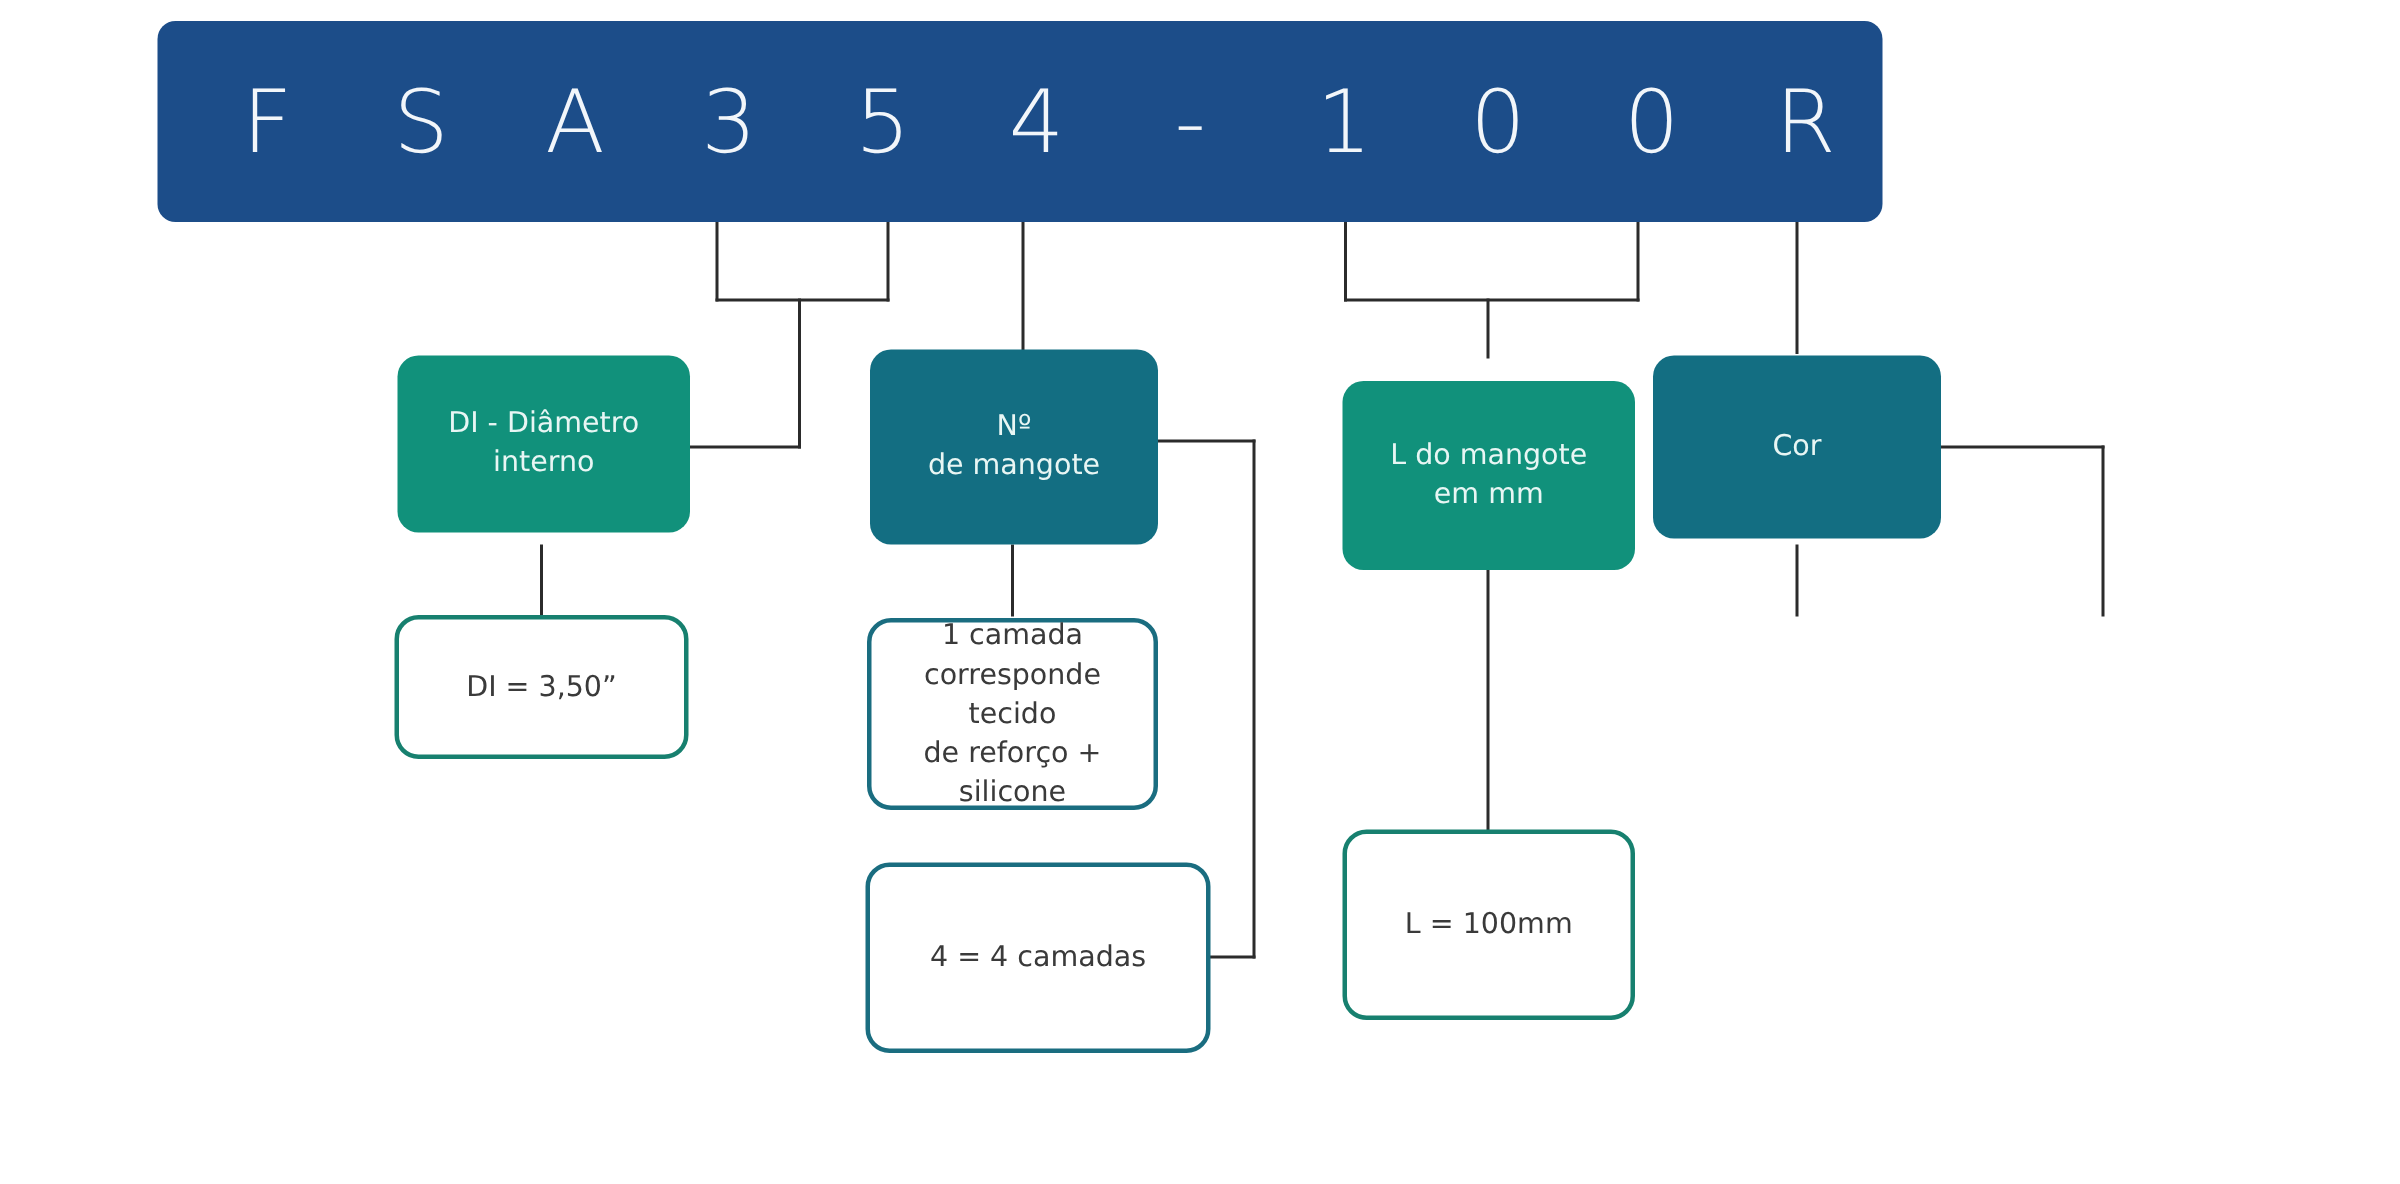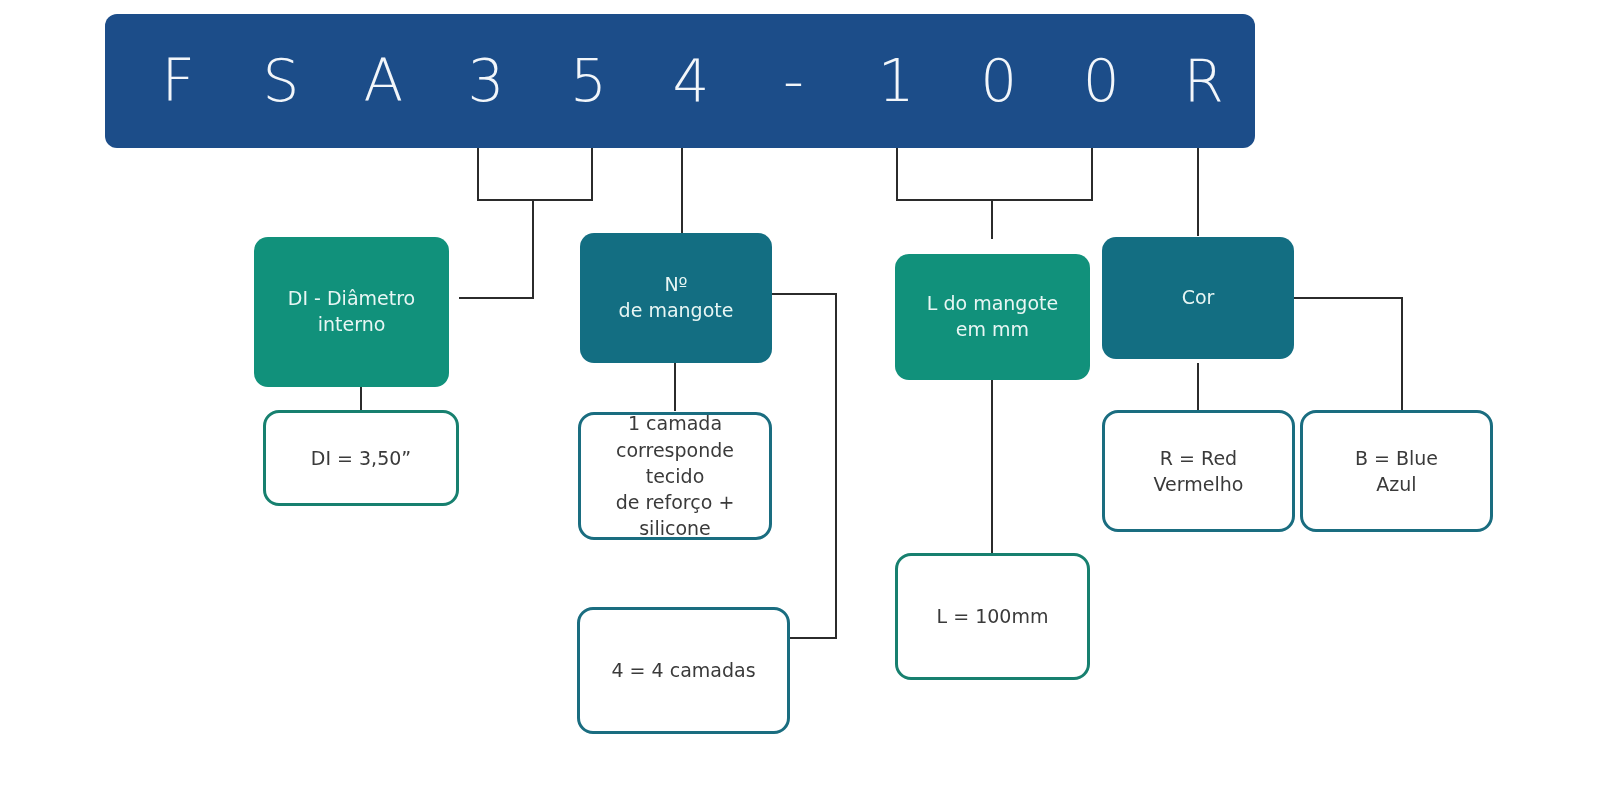--- a/index.html
+++ b/index.html
@@ -125,40 +125,36 @@
   <div class="ln v" style="left:991px; top:363px; height:212px;"></div>
   <div class="ln v" style="left:1197px; top:363px; height:48px;"></div>
 
   <div class="ln h" style="left:771px; top:293px; width:66px;"></div>
   <div class="ln v" style="left:835px; top:293px; height:346px;"></div>
   <div class="ln h" style="left:770px; top:637px; width:67px;"></div>
 
   <div class="ln h" style="left:1293px; top:297px; width:110px;"></div>
   <div class="ln v" style="left:1401px; top:297px; height:114px;"></div>
 
-  <div class="cat green" style="left:254px; top:237px; width:195px; height:150px;">DI - Diâmetro
+  <div class="cat green" style="left:265px; top:237px; width:195px; height:118px;">DI - Diâmetro
 interno</div>
 
   <div class="cat teal" style="left:580px; top:233px; width:192px; height:130px;">Nº
 de mangote</div>
 
   <div class="cat green" style="left:895px; top:254px; width:195px; height:126px;">L do mangote
 em mm</div>
 
   <div class="cat teal" style="left:1102px; top:237px; width:192px; height:122px;">Cor</div>
 
   <div class="det b-green" style="left:263px; top:410px; width:196px; height:96px;">DI = 3,50”</div>
 
   <div class="det b-teal" style="left:578px; top:412px; width:194px; height:128px;">1 camada
 corresponde tecido
 de reforço + silicone</div>
 
-  <div class="det b-teal" style="left:577px; top:575px; width:213px; height:127px;margin-top:32px;">4 = 4 camadas</div>
+  <div class="det b-teal" style="left:577px; top:575px; width:230px; height:127px;">4 = 4 camadas</div>
 
   <div class="det b-green" style="left:895px; top:553px; width:195px; height:127px;">L = 100mm</div>
 
-  <div class="det b-teal" style="left:1102px; top:410px; width:193px; height:122px;">R = Red
-Vermelho</div>
 
-  <div class="det b-teal" style="left:1300px; top:410px; width:193px; height:122px;">B = Blue
-Azul</div>
 
 </div>
 
 </body></html>

